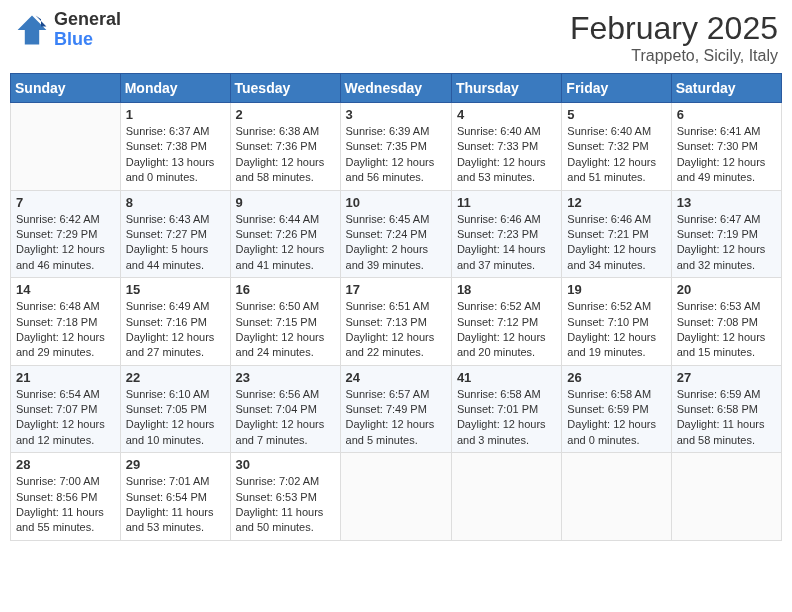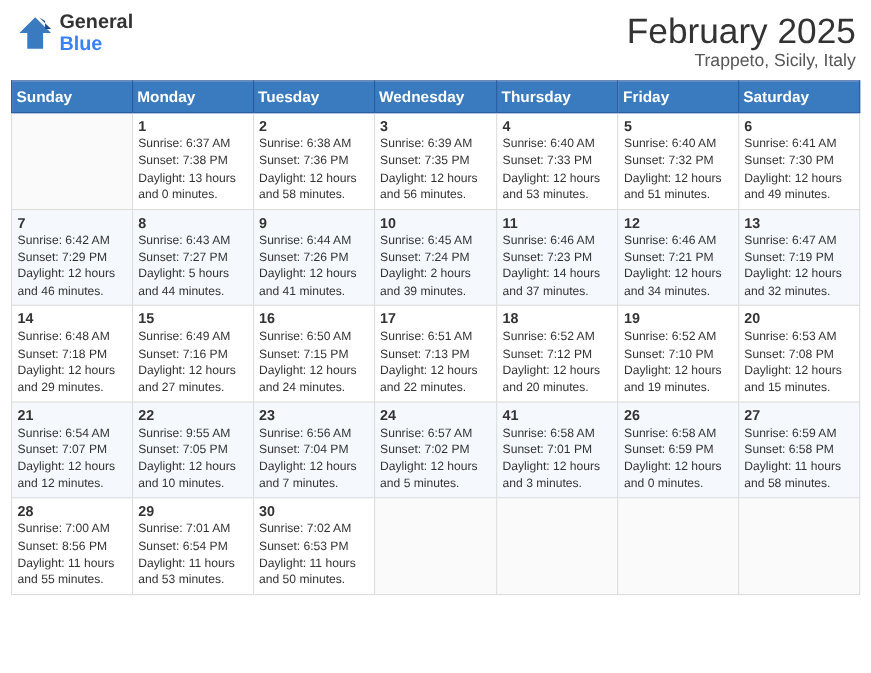--- a/index.html
+++ b/index.html
@@ -294,38 +294,38 @@
         <span class="day-number">21</span>
         <div class="day-info">
           <div>Sunrise: 6:54 AM</div>
           <div>Sunset: 7:07 PM</div>
           <div>Daylight: 12 hours and 12 minutes.</div>
         </div>
       </td>
         <td>
         <span class="day-number">22</span>
         <div class="day-info">
-          <div>Sunrise: 9:55 AM</div>
+          <div>Sunrise: 6:10 AM</div>
           <div>Sunset: 7:05 PM</div>
           <div>Daylight: 12 hours and 10 minutes.</div>
         </div>
       </td>
         <td>
         <span class="day-number">23</span>
         <div class="day-info">
           <div>Sunrise: 6:56 AM</div>
           <div>Sunset: 7:04 PM</div>
           <div>Daylight: 12 hours and 7 minutes.</div>
         </div>
       </td>
         <td>
         <span class="day-number">24</span>
         <div class="day-info">
           <div>Sunrise: 6:57 AM</div>
-          <div>Sunset: 7:02 PM</div>
+          <div>Sunset: 7:49 PM</div>
           <div>Daylight: 12 hours and 5 minutes.</div>
         </div>
       </td>
         <td>
         <span class="day-number">41</span>
         <div class="day-info">
           <div>Sunrise: 6:58 AM</div>
           <div>Sunset: 7:01 PM</div>
           <div>Daylight: 12 hours and 3 minutes.</div>
         </div>

